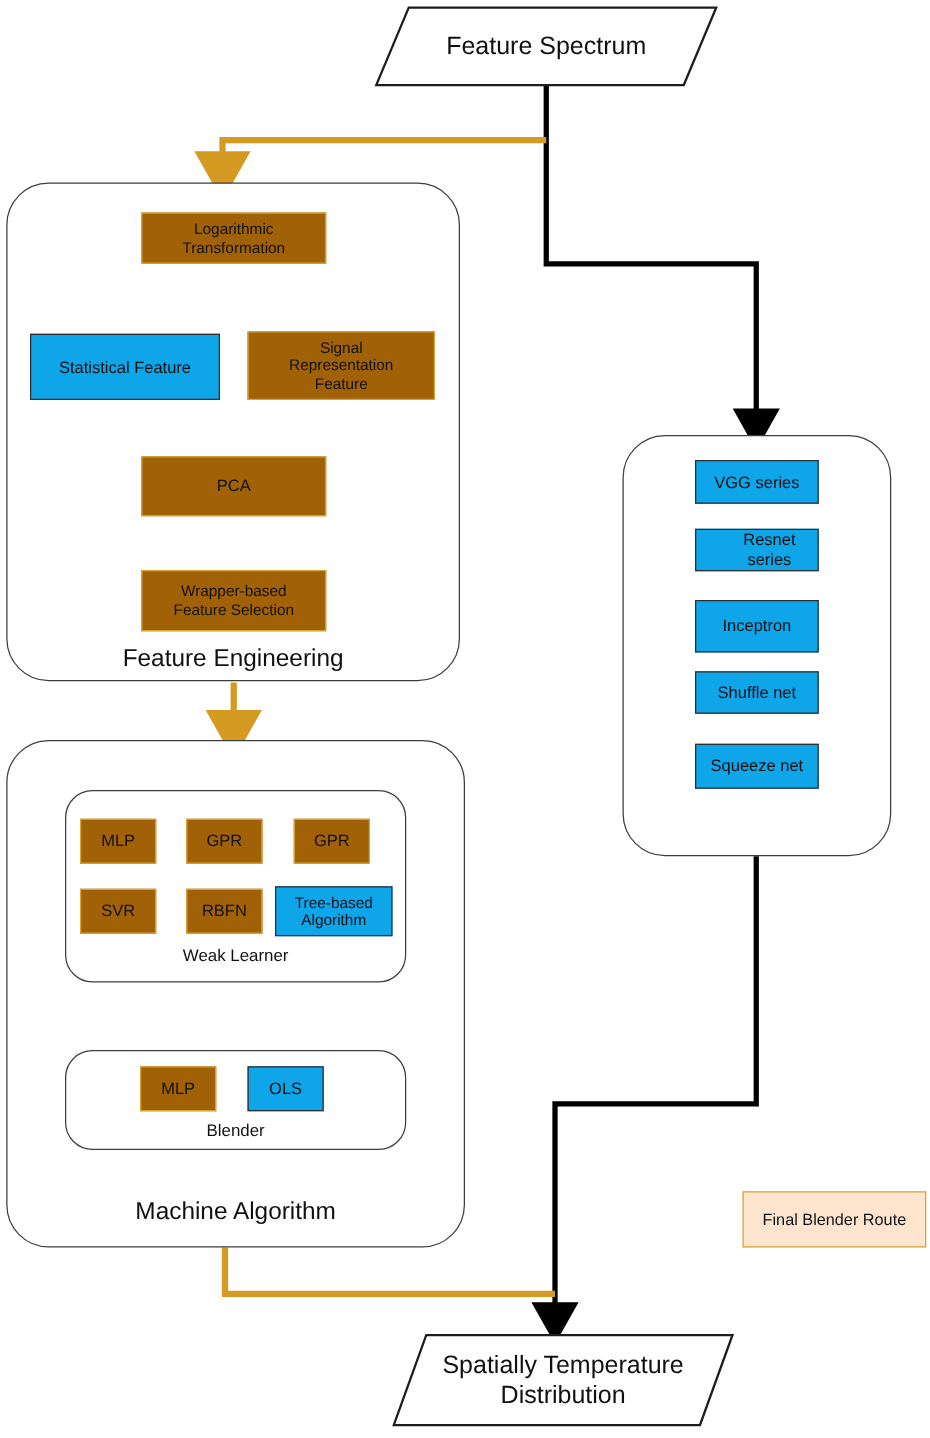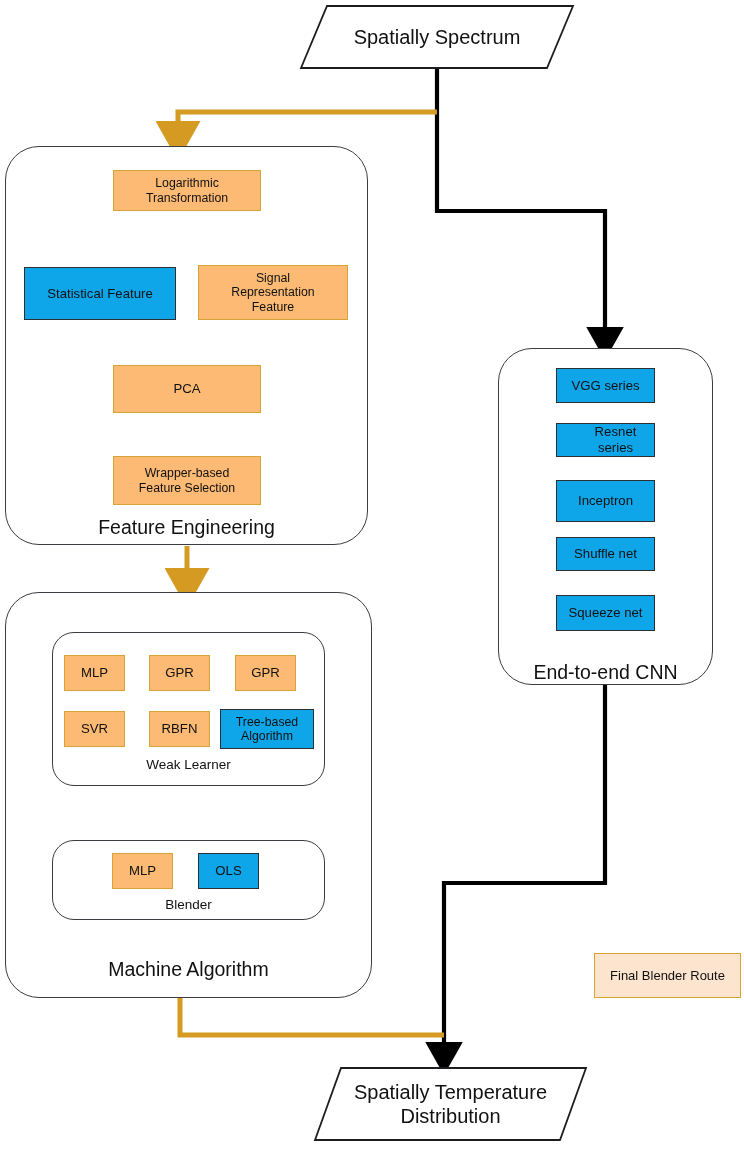--- a/index.html
+++ b/index.html
@@ -2,21 +2,21 @@
 <html><head>
 <meta charset="utf-8">
 <style>
   html,body{margin:0;padding:0;background:#ffffff;}
   body{width:744px;height:1150px;position:relative;overflow:hidden;
        font-family:"Liberation Sans","DejaVu Sans",sans-serif;color:#111;}
   #stage{position:absolute;left:0;top:0;width:744px;height:1150px;}
   svg.layer{position:absolute;left:0;top:0;width:744px;height:1150px;overflow:visible;}
   .node{position:absolute;box-sizing:border-box;display:flex;align-items:center;
         justify-content:center;text-align:center;line-height:1.18;}
-  .orange{background:#fdba74;border:1.6px solid #d6a434;}
+  .orange{background:#a16207;border:1.6px solid #d6a434;}
   .white{background:#0ea5e9;border:1.6px solid #2c2f33;}
   .group{position:absolute;box-sizing:border-box;background:#ffffff;
          border:1.6px solid #3a3d42;border-radius:34px;}
   .group.inner{border-radius:22px;border-width:1.5px;}
   .glabel{position:absolute;text-align:center;white-space:nowrap;}
   .gtitle{font-size:19.5px;}
   .gsub{font-size:13.5px;}
   .para{position:absolute;box-sizing:border-box;}
   .para .ptext{position:absolute;left:0;right:0;top:0;bottom:0;display:flex;
        align-items:center;justify-content:center;text-align:center;
@@ -81,21 +81,21 @@
     <g>
       <path d="M327,6 L573,6 L547,68 L301,68 z" fill="#ffffff" stroke="#1b1d20" stroke-width="1.8"></path>
     </g>
 
     <g>
       <path d="M341,1068 L586,1068 L560,1140 L315,1140 z" fill="#ffffff" stroke="#1b1d20" stroke-width="1.8"></path>
     </g>
   </svg>
 
   <div class="para" style="left:301px;top:6px;width:272px;height:62px;">
-    <div class="ptext">Spatially Spectrum</div>
+    <div class="ptext">Feature Spectrum</div>
   </div>
 
   <div class="para" style="left:315px;top:1068px;width:271px;height:72px;">
     <div class="ptext" style="flex-direction:column;">
       <span>Spatially Temperature</span>
       <span>Distribution</span>
     </div>
   </div>
 
   <div class="group" style="left:5px;top:146px;width:363px;height:399px;"></div>
@@ -137,21 +137,20 @@
     <span>Algorithm</span>
   </div>
 
   <div class="group inner" style="left:52px;top:840px;width:273px;height:80px;"></div>
   <div class="glabel gsub" style="left:52px;top:897px;width:273px;">Blender</div>
 
   <div class="node orange t13" style="left:112px;top:853px;width:61px;height:36px;">MLP</div>
   <div class="node white t13" style="left:198px;top:853px;width:61px;height:36px;">OLS</div>
 
   <div class="group" style="left:498px;top:348px;width:215px;height:337px;"></div>
-  <div class="glabel gtitle" style="left:498px;top:661px;width:215px;">End-to-end CNN</div>
 
   <div class="node white t13" style="left:556px;top:368px;width:99px;height:35px;">VGG series</div>
   <div class="node white t13" style="left:556px;top:423px;width:99px;height:34px;padding-left:20px;">Resnet series</div>
   <div class="node white t13" style="left:556px;top:480px;width:99px;height:42px;">Inceptron</div>
   <div class="node white t13" style="left:556px;top:537px;width:99px;height:34px;">Shuffle net</div>
   <div class="node white t13" style="left:556px;top:595px;width:99px;height:36px;">Squeeze net</div>
 
   <div class="legend" style="left:594px;top:953px;width:147px;height:45px;">Final Blender Route</div>
 
 </div>

